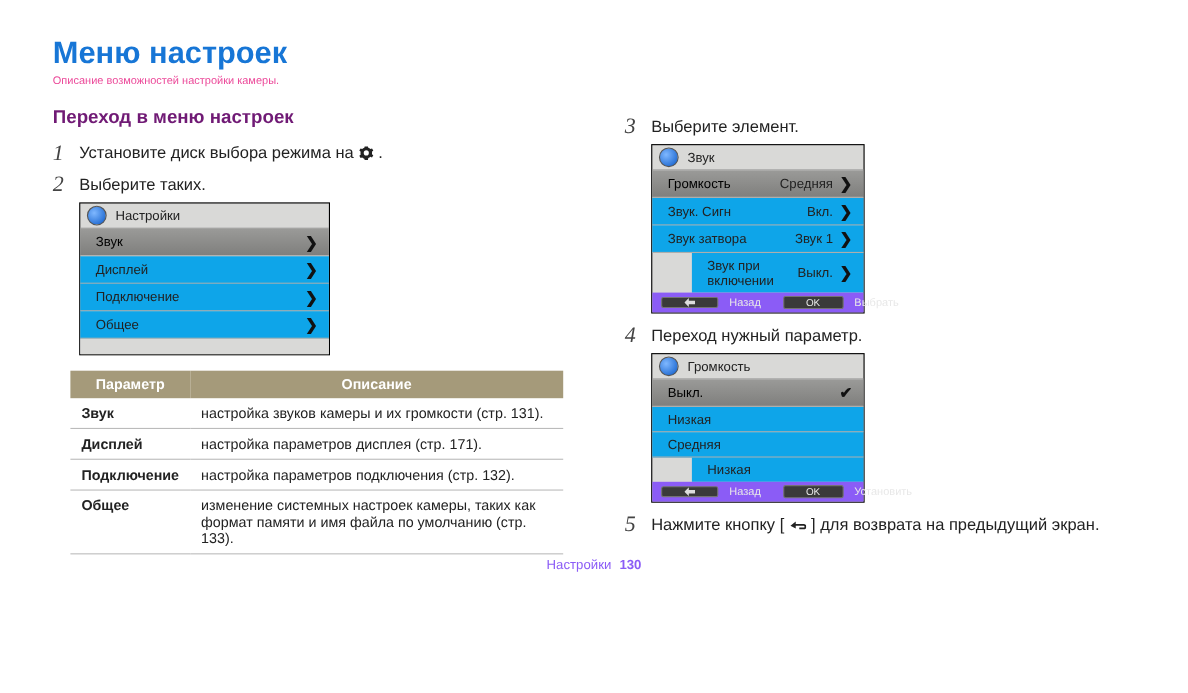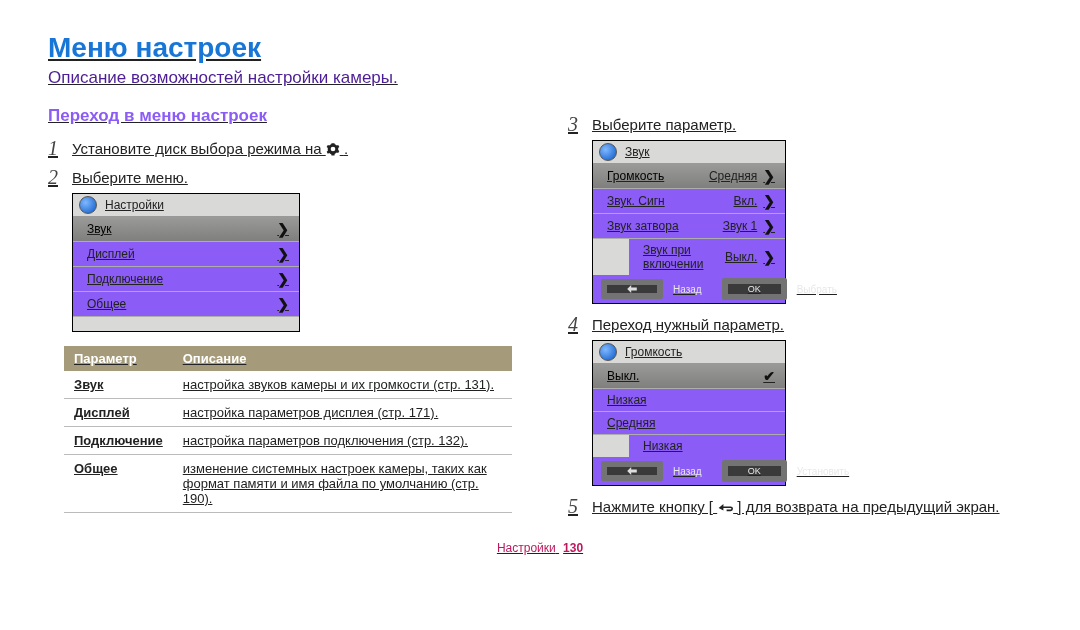--- a/index.html
+++ b/index.html
@@ -7,40 +7,39 @@
     padding: 0;
     background: #fff;
     font-family: "Segoe UI", "Helvetica Neue", Arial, sans-serif;
     color: #222;
     width: 1080px;
   }
   .page {
     padding: 32px 48px 12px 48px;
     box-sizing: border-box;
     width: 1080px;
-    text-decoration: underline;
   }
   h1.title {
     font-size: 28px;
     font-weight: 700;
     color: #1776d6;
     margin: 0 0 4px 0;
   }
   .subtitle {
-    font-size: 17px;
-    color: #4c1d95;
+    font-size: 10px;
+    color: #ec4899;
     margin-bottom: 18px;
   }
   .cols {
     display: flex;
     gap: 56px;
   }
   .col { flex: 1; }
   h2.section {
-    color: #8b5cf6;
+    color: #701a75;
     font-size: 17px;
     font-weight: 700;
     margin: 0 0 12px 0;
   }
   .step {
     display: flex;
     align-items: flex-start;
     gap: 8px;
     font-size: 15px;
     margin: 8px 0 6px 0;
@@ -80,21 +79,21 @@
     background: radial-gradient(circle at 35% 35%, #7fb8ff, #0a58c7);
     border: 1px solid #555;
   }
   .cam-list { }
   .cam-row {
     display: flex;
     justify-content: space-between;
     align-items: center;
     padding: 4px 10px 4px 14px;
     border-bottom: 1px solid #aeaeac;
-    background: #8b5cf6;
+    background: #0ea5e9;
   }
   .cam-row:last-child { border-bottom: none; margin-left: 36px; }
   .cam-row.sel {
     background: linear-gradient(#9a9a98, #7f7f7d);
     color: #000;
   }
   .cam-row .val {
     display: flex;
     align-items: center;
     gap: 6px;
@@ -110,21 +109,21 @@
     display: flex;
     gap: 10px;
     padding: 3px 8px;
     background: #8b5cf6;
     color: #e8e8e8;
     font-size: 10px;
     align-items: center;
   }
   .cam-foot-key {
     background: #3a3a3a;
-    border: 6px solid #737373;
+    border: 1px solid #737373;
     border-radius: 2px;
     padding: 0 20px;
     font-size: 9px;
     display: inline-flex;
     align-items: center;
     gap: 3px;
   }
   .cam-check {
     font-size: 14px;
     color: #111;
@@ -133,36 +132,36 @@
   
   table.params {
     border-collapse: collapse;
     width: 448px;
     margin: 14px 0 0 16px;
     font-size: 13px;
   }
   table.params th {
     background: #a59a7a;
     color: #fff;
-    text-align: left;
+    text-align: center;
     font-weight: 700;
     padding: 5px 10px;
     font-size: 13px;
   }
   table.params td {
     border-bottom: 1px solid #bbb;
     padding: 6px 10px;
     vertical-align: top;
   }
   table.params td.pname { font-weight: 700; white-space: nowrap; }
   .footer {
     text-align: center;
     font-size: 12px;
-    color: #be185d;
-    margin-top: 18px;
+    color: #8b5cf6;
+    margin-top: 2px;
   }
   .footer .pg { font-weight: 700; margin-left: 4px; }
 </style>
 </head>
 <body>
 
 <div class="page">
   <h1 class="title">Меню настроек</h1>
   <div class="subtitle">Описание возможностей настройки камеры.</div>
 
@@ -179,21 +178,21 @@
             <svg width="14" height="14" viewBox="0 0 24 24">
                 <path fill="#222" d="M12 8a4 4 0 1 0 0 8 4 4 0 0 0 0-8zm9 4c0 .66-.07 1.3-.2 1.92l2.1 1.64-2 3.46-2.47-.99a8.9 8.9 0 0 1-3.32 1.93L14.5 23h-5l-.61-2.04a8.9 8.9 0 0 1-3.32-1.93l-2.47.99-2-3.46 2.1-1.64A9.1 9.1 0 0 1 3 12c0-.66.07-1.3.2-1.92L1.1 8.44l2-3.46 2.47.99A8.9 8.9 0 0 1 8.89 4.04L9.5 2h5l.61 2.04c1.24.42 2.37 1.09 3.32 1.93l2.47-.99 2 3.46-2.1 1.64c.13.62.2 1.26.2 1.92z"></path>
               </svg>
           </span>
           <span> .</span>
         </span>
       </div>
 
       <div class="step">
         <span class="num">2</span>
-        <span class="text">Выберите меню.</span>
+        <span class="text">Выберите таких.</span>
       </div>
 
       <div class="cam-widget w1">
         <div class="cam-header">
           <span class="cam-dial"></span>
           <span>Настройки</span>
         </div>
         <div class="cam-list">
           <div class="cam-row sel">
             <span>Звук</span>
@@ -230,30 +229,30 @@
           <tr>
             <td class="pname">Дисплей</td>
             <td>настройка параметров дисплея (стр. 171).</td>
           </tr>
           <tr>
             <td class="pname">Подключение</td>
             <td>настройка параметров подключения (стр. 132).</td>
           </tr>
           <tr>
             <td class="pname">Общее</td>
-            <td>изменение системных настроек камеры, таких как формат памяти и имя файла по умолчанию (стр. 190).</td>
+            <td>изменение системных настроек камеры, таких как формат памяти и имя файла по умолчанию (стр. 133).</td>
           </tr>
         </tbody>
       </table>
     </div>
 
     <div class="col">
       <div class="step">
         <span class="num">3</span>
-        <span class="text">Выберите параметр.</span>
+        <span class="text">Выберите элемент.</span>
       </div>
 
       <div class="cam-widget w2">
         <div class="cam-header">
           <span class="cam-dial"></span>
           <span>Звук</span>
         </div>
         <div class="cam-list">
           <div class="cam-row sel">
             <span>Громкость</span>

